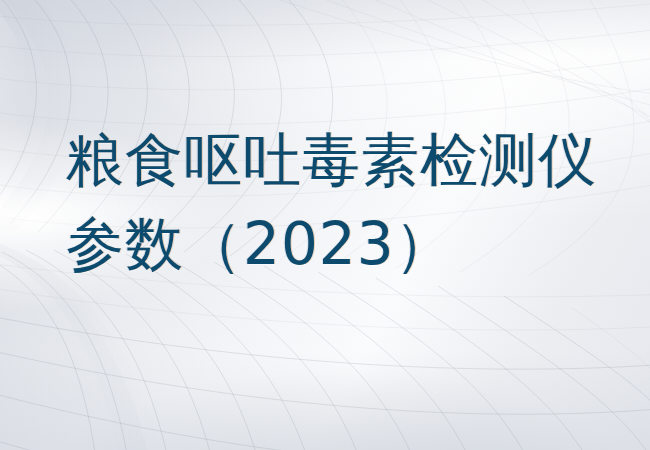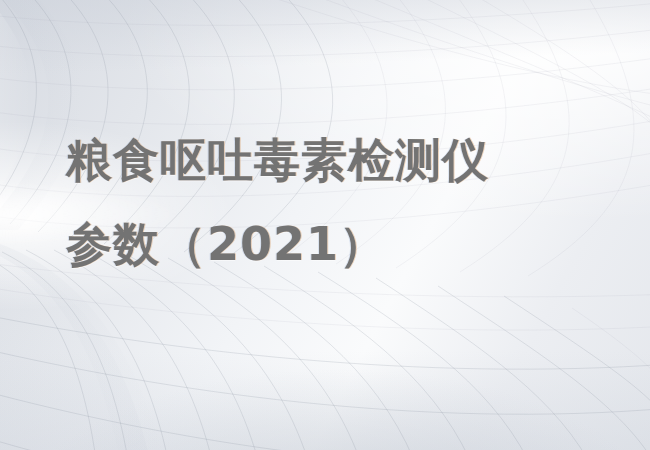--- a/index.html
+++ b/index.html
@@ -67,24 +67,24 @@
   .mesh .band   { stroke: none; opacity: .30; }
 
   
   .title-block {
     position: absolute;
     left: 66px;
     top: 118px;
     width: 520px;
   }
   .title-line {
-    color: #737373;
+    color: #0c4a6e;
     font-family: "DejaVu Sans", "Liberation Sans", sans-serif;
-    font-weight: 700;
-    font-size: 46px;
+    font-weight: 400;
+    font-size: 58px;
     line-height: 84px;
     letter-spacing: 1px;
     white-space: nowrap;
     text-shadow:
       1px 0 0 rgba(214,150,90,0.38),
       -1px 0 0 rgba(120,150,200,0.22),
       0 1px 1px rgba(255,255,255,0.55);
   }
 </style>
 </head>
@@ -178,16 +178,16 @@
       <path class="ln-f" d="M 352,-10 C 500,52 610,96 670,126"></path>
       <path class="ln-f" d="M 408,-10 C 546,58 640,104 670,142"></path>
       <path class="ln-f" d="M 466,-10 C 592,64 660,112 672,160"></path>
     </g>
   </svg>
 
   <div class="bg-hotband"></div>
 
   <div class="title-block">
     <div class="title-line">粮食呕吐毒素检测仪</div>
-    <div class="title-line">参数（2021）</div>
+    <div class="title-line">参数（2023）</div>
   </div>
 
 </div>
 
 </body></html>

